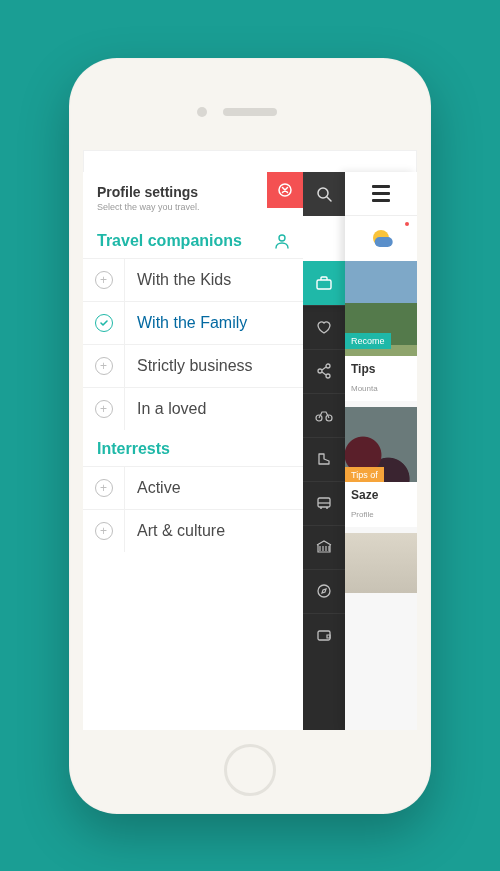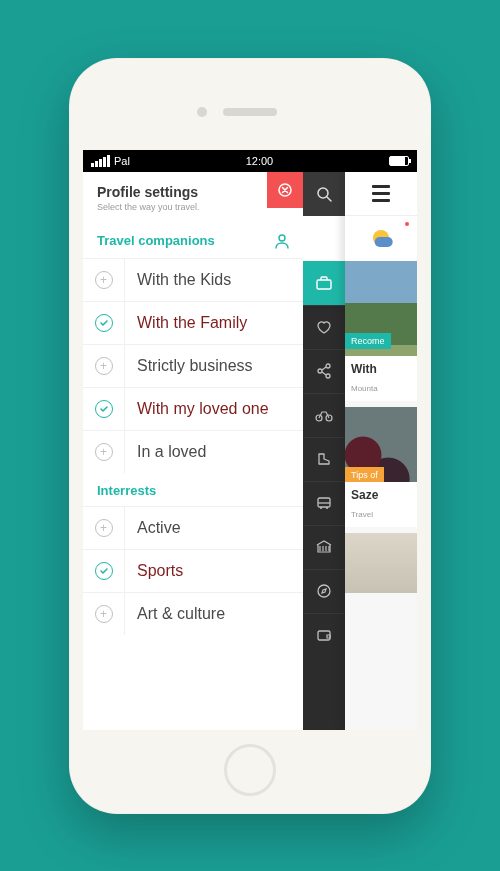--- a/index.html
+++ b/index.html
@@ -17,27 +17,27 @@
 .battery { width: 20px; height: 10px; border: 1px solid #fff; border-radius: 2px; position: relative; }
 .battery::after { content: ""; position: absolute; right: -3px; top: 2px; width: 2px; height: 4px; background: #fff; }
 .battery .fill { width: 85%; height: 100%; background: #fff; }
 .content { position: absolute; top: 22px; left: 0; right: 0; bottom: 0; display: flex; }
 .panel { flex: 0 0 220px; background: #fff; display: flex; flex-direction: column; position: relative; }
 .panel-header { padding: 12px 14px 10px; position: relative; }
 .panel-title { font-size: 14px; color: #3a3a3a; font-weight: 600; }
 .panel-sub { font-size: 9px; color: #9a9a9a; margin-top: 2px; }
 .close-btn { position: absolute; top: 0; right: 0; width: 36px; height: 36px; background: #f45152; display: flex; align-items: center; justify-content: center; color: #fff; }
 .section-head { display: flex; align-items: center; justify-content: space-between; padding: 10px 12px 8px 14px; }
-.section-title { color: #1fb8a8; font-size: 13px; font-weight: 600; }
+.section-title { color: #1fb8a8; font-size: 16px; font-weight: 600; }
 .section-icon { color: #1fb8a8; }
 .list { }
 .row { display: flex; align-items: center; height: 43px; border-top: 1px solid #f0f0f0; }
 .row .iconcell { width: 42px; display: flex; align-items: center; justify-content: center; border-right: 1px solid #f0f0f0; height: 100%; }
 .row .label { font-size: 16px; color: #4a4a4a; padding-left: 12px; }
-.row.selected .label { color: #7f1d1d; }
+.row.selected .label { color: #0369a1; }
 .plus-circle, .check-circle { width: 18px; height: 18px; border-radius: 50%; display: flex; align-items: center; justify-content: center; }
 .plus-circle { border: 1.5px solid #bfbfbf; color: #bfbfbf; font-size: 12px; line-height: 1; }
 .check-circle { border: 1.5px solid #1fb8a8; color: #1fb8a8; }
 .rail { flex: 0 0 42px; background: #2c2c2c; display: flex; flex-direction: column; }
 .rail-top { height: 44px; background: #393939; display: flex; align-items: center; justify-content: center; color: #ddd; }
 .rail-top2 { height: 45px; background: #fff; display: flex; align-items: center; justify-content: center; position: relative;}
 .rail-item { height: 44px; display: flex; align-items: center; justify-content: center; color: #bfbfbf; border-top:1px solid #383838;}
 .rail-item.active { background: #1fb8a8; color: #fff; border-top:none; box-shadow: -3px 0 6px rgba(0,0,0,.25);}
 .peek { flex: 1; background: #f7f7f7; display: flex; flex-direction: column; position: relative; overflow: hidden; box-shadow: -4px 0 8px rgba(0,0,0,.12);}
 .peek-top { height: 44px; display:flex; align-items:center; justify-content:center; border-bottom:1px solid #eee; background:#fff;}
@@ -61,36 +61,20 @@
 </head>
 <body>
 
 <div class="device">
   <div class="camera"></div>
   <div class="speaker"></div>
   <div class="home-btn"></div>
 
   <div class="screen">
 
-    <div class="statusbar">
-      <div class="sb-left">
-        <div class="sb-signal">
-            <span></span>
-            <span></span>
-            <span></span>
-            <span></span>
-            <span></span>
-          </div>
-        <span>Pal</span>
-      </div>
-      <span>12:00</span>
-      <div class="battery">
-          <div class="fill"></div>
-        </div>
-    </div>
 
     <div class="content">
 
       <div class="panel">
         <div class="panel-header">
           <div class="panel-title">Profile settings</div>
           <div class="panel-sub">Select the way you travel.</div>
           <div class="close-btn">
             <svg width="14" height="14" viewBox="0 0 14 14">
                 <circle cx="7" cy="7" r="6" fill="none" stroke="#fff" stroke-width="1.5"></circle>
@@ -122,57 +106,37 @@
                 </div>
               </div>
             <div class="label">With the Family</div>
           </div>
           <div class="row">
             <div class="iconcell">
                 <div class="plus-circle">+</div>
               </div>
             <div class="label">Strictly business</div>
           </div>
-          <div class="row selected">
-            <div class="iconcell">
-                <div class="check-circle">
-                  <svg width="10" height="10" viewBox="0 0 10 10">
-                    <path d="M2 5l2 2 4-4" fill="none" stroke="#1fb8a8" stroke-width="1.6" stroke-linecap="round" stroke-linejoin="round"></path>
-                  </svg>
-                </div>
-              </div>
-            <div class="label">With my loved one</div>
-          </div>
           <div class="row">
             <div class="iconcell">
                 <div class="plus-circle">+</div>
               </div>
             <div class="label">In a loved</div>
           </div>
         </div>
 
         <div class="section-head">
           <div class="section-title">Interrests</div>
         </div>
         <div class="list">
           <div class="row">
             <div class="iconcell">
                 <div class="plus-circle">+</div>
               </div>
             <div class="label">Active</div>
-          </div>
-          <div class="row selected">
-            <div class="iconcell">
-                <div class="check-circle">
-                  <svg width="10" height="10" viewBox="0 0 10 10">
-                    <path d="M2 5l2 2 4-4" fill="none" stroke="#1fb8a8" stroke-width="1.6" stroke-linecap="round" stroke-linejoin="round"></path>
-                  </svg>
-                </div>
-              </div>
-            <div class="label">Sports</div>
           </div>
           <div class="row">
             <div class="iconcell">
                 <div class="plus-circle">+</div>
               </div>
             <div class="label">Art &amp; culture</div>
           </div>
         </div>
       </div>
 
@@ -253,30 +217,30 @@
         </div>
         <div class="weather-strip">
           <div class="sun"></div>
           <div class="cloud"></div>
           <div class="dot"></div>
         </div>
         <div class="peek-card">
           <div class="photo1"></div>
           <div class="tag" style="top:72px">Recome</div>
           <div class="meta">
-            <div class="t">With</div>
+            <div class="t">Tips</div>
             <div class="s">Mounta</div>
           </div>
         </div>
         <div class="peek-card" style="margin-top:6px">
           <div class="photo2"></div>
           <div class="tag orange" style="top:60px">Tips of</div>
           <div class="meta">
             <div class="t">Saze</div>
-            <div class="s">Travel</div>
+            <div class="s">Profile</div>
           </div>
         </div>
         <div class="peek-card" style="margin-top:6px">
           <div class="photo3"></div>
         </div>
       </div>
 
     </div>
   </div>
 </div>

